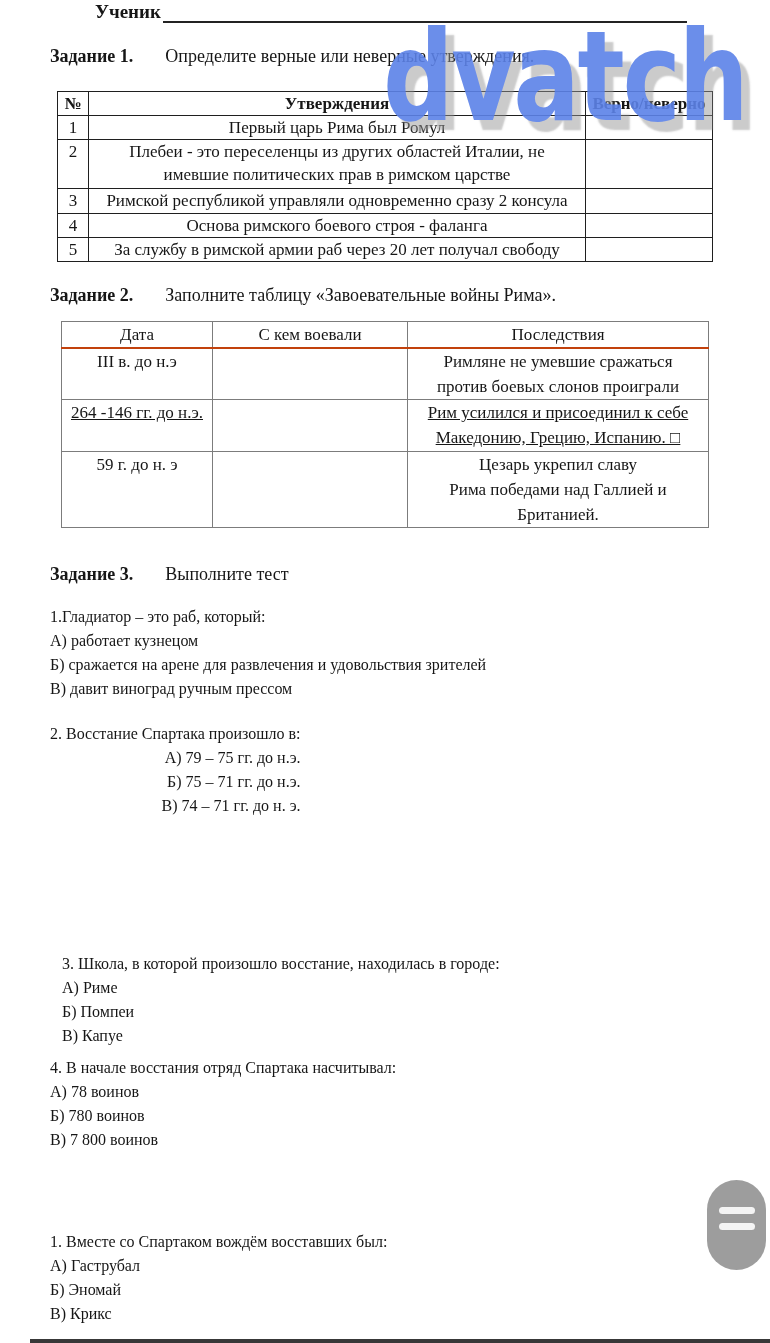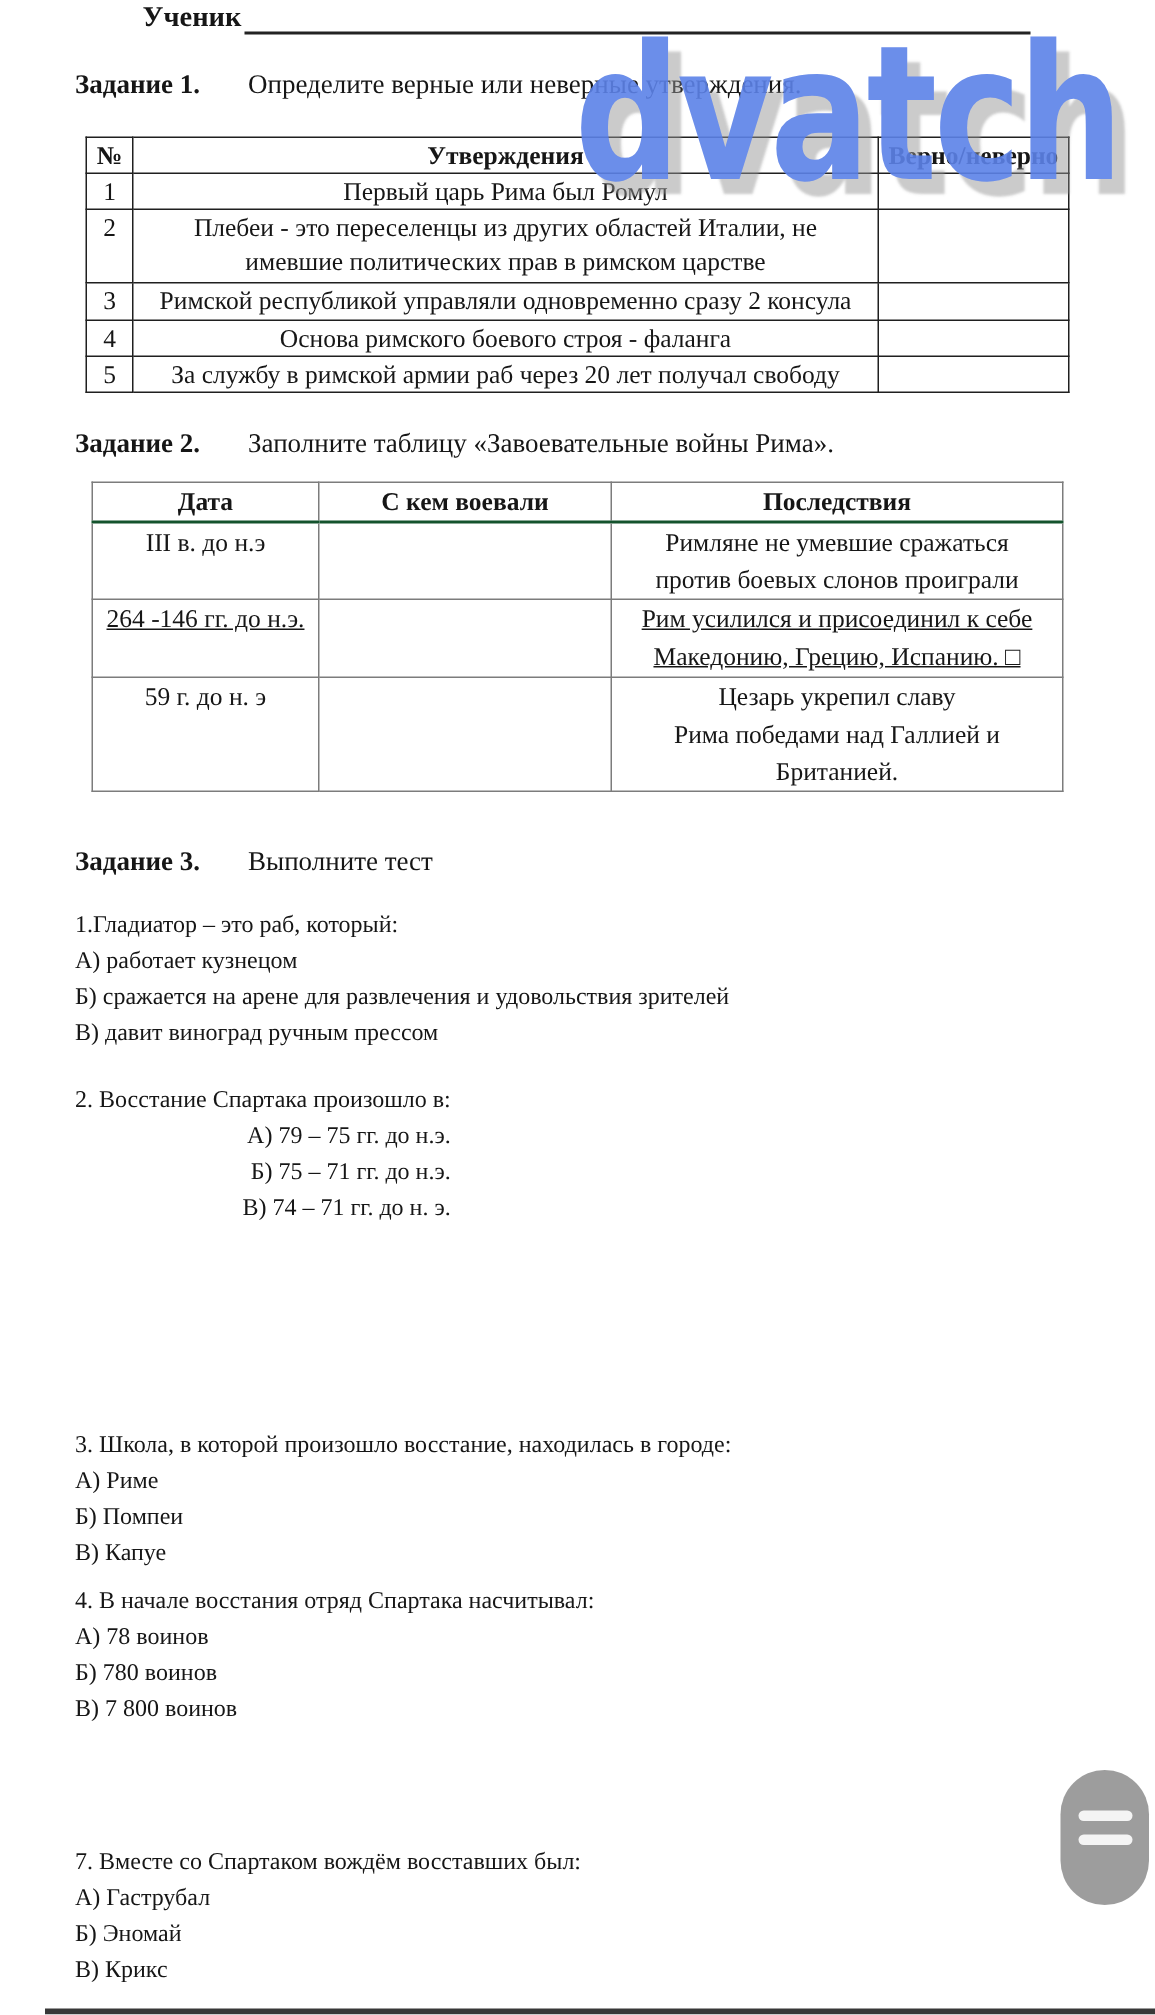--- a/index.html
+++ b/index.html
@@ -48,34 +48,34 @@
   .table1 th.ans-h { text-align:center; padding:0 2px; }
   .table1 tr.hrow   { height:21px; }
   .table1 tr.r-1    { height:24px; }
   .table1 tr.r-2    { height:49px; }
   .table1 tr.r-3    { height:25px; }
   .table1 tr.r-4    { height:23px; }
   .table1 tr.r-5    { height:23px; }
 
   .table2 { left:61px; top:321px; width:647px; }
   .table2 td, .table2 th { border:1.5px solid #7c7c7c; line-height:25px; }
-  .table2 thead th { font-weight:700; border-bottom:2px solid #14532d; }
+  .table2 thead th { font-weight:400; border-bottom:2px solid #c2410c; }
   .table2 .col-date  { width:151px; }
   .table2 .col-enemy { width:195px; }
   .table2 .col-cons  { width:301px; }
   .table2 tr.hrow { height:25px; }
   .table2 tr.w-1  { height:51px; }
   .table2 tr.w-2  { height:52px;text-decoration:underline; }
   .table2 tr.w-3  { height:64px; }
 
   
   .question { position:absolute; left:50px; font-size:16px; line-height:24px; }
   .q-1 { top:605px; }
   .q-2 { top:722px;text-align:right; }
-  .q-3 { top:952px; }
+  .q-3 { top:952px;margin-left:12px; }
   .q-4 { top:1056px; }
   .q-5 { top:1230px; }
 
   
   .fab {
     position:absolute; left:707px; top:1180px; width:59px; height:90px;
     background:rgba(130,130,130,0.78); border-radius:30px; z-index:40;
     display:flex; flex-direction:column; align-items:center; cursor:pointer;
   }
   .fab .handle { margin-top:27px; }
@@ -214,21 +214,21 @@
   </div>
 
   <div class="question q-4">
     <div>4. В начале восстания отряд Спартака насчитывал:</div>
     <div>А) 78 воинов</div>
     <div>Б) 780 воинов</div>
     <div>В) 7 800 воинов</div>
   </div>
 
   <div class="question q-5">
-    <div>7. Вместе со Спартаком вождём восставших был:</div>
+    <div>1. Вместе со Спартаком вождём восставших был:</div>
     <div>А) Гаструбал</div>
     <div>Б) Эномай</div>
     <div>В) Крикс</div>
   </div>
 
   <div class="fab">
     <span class="handle">
       <span class="fab-line"></span>
       <span class="fab-line"></span>
     </span>

